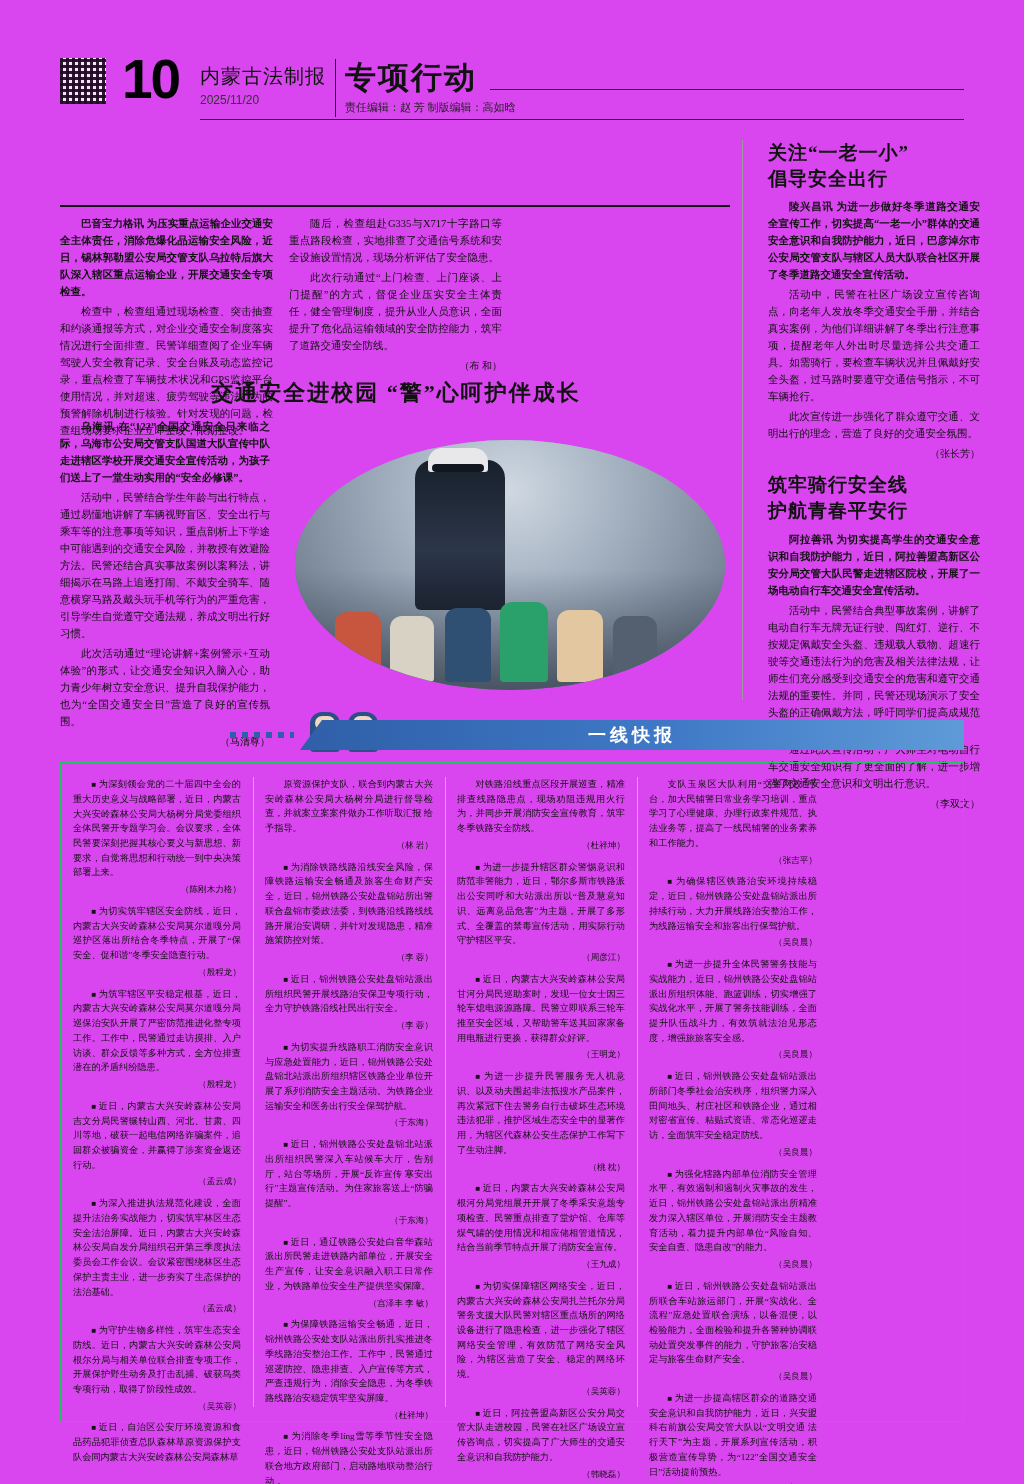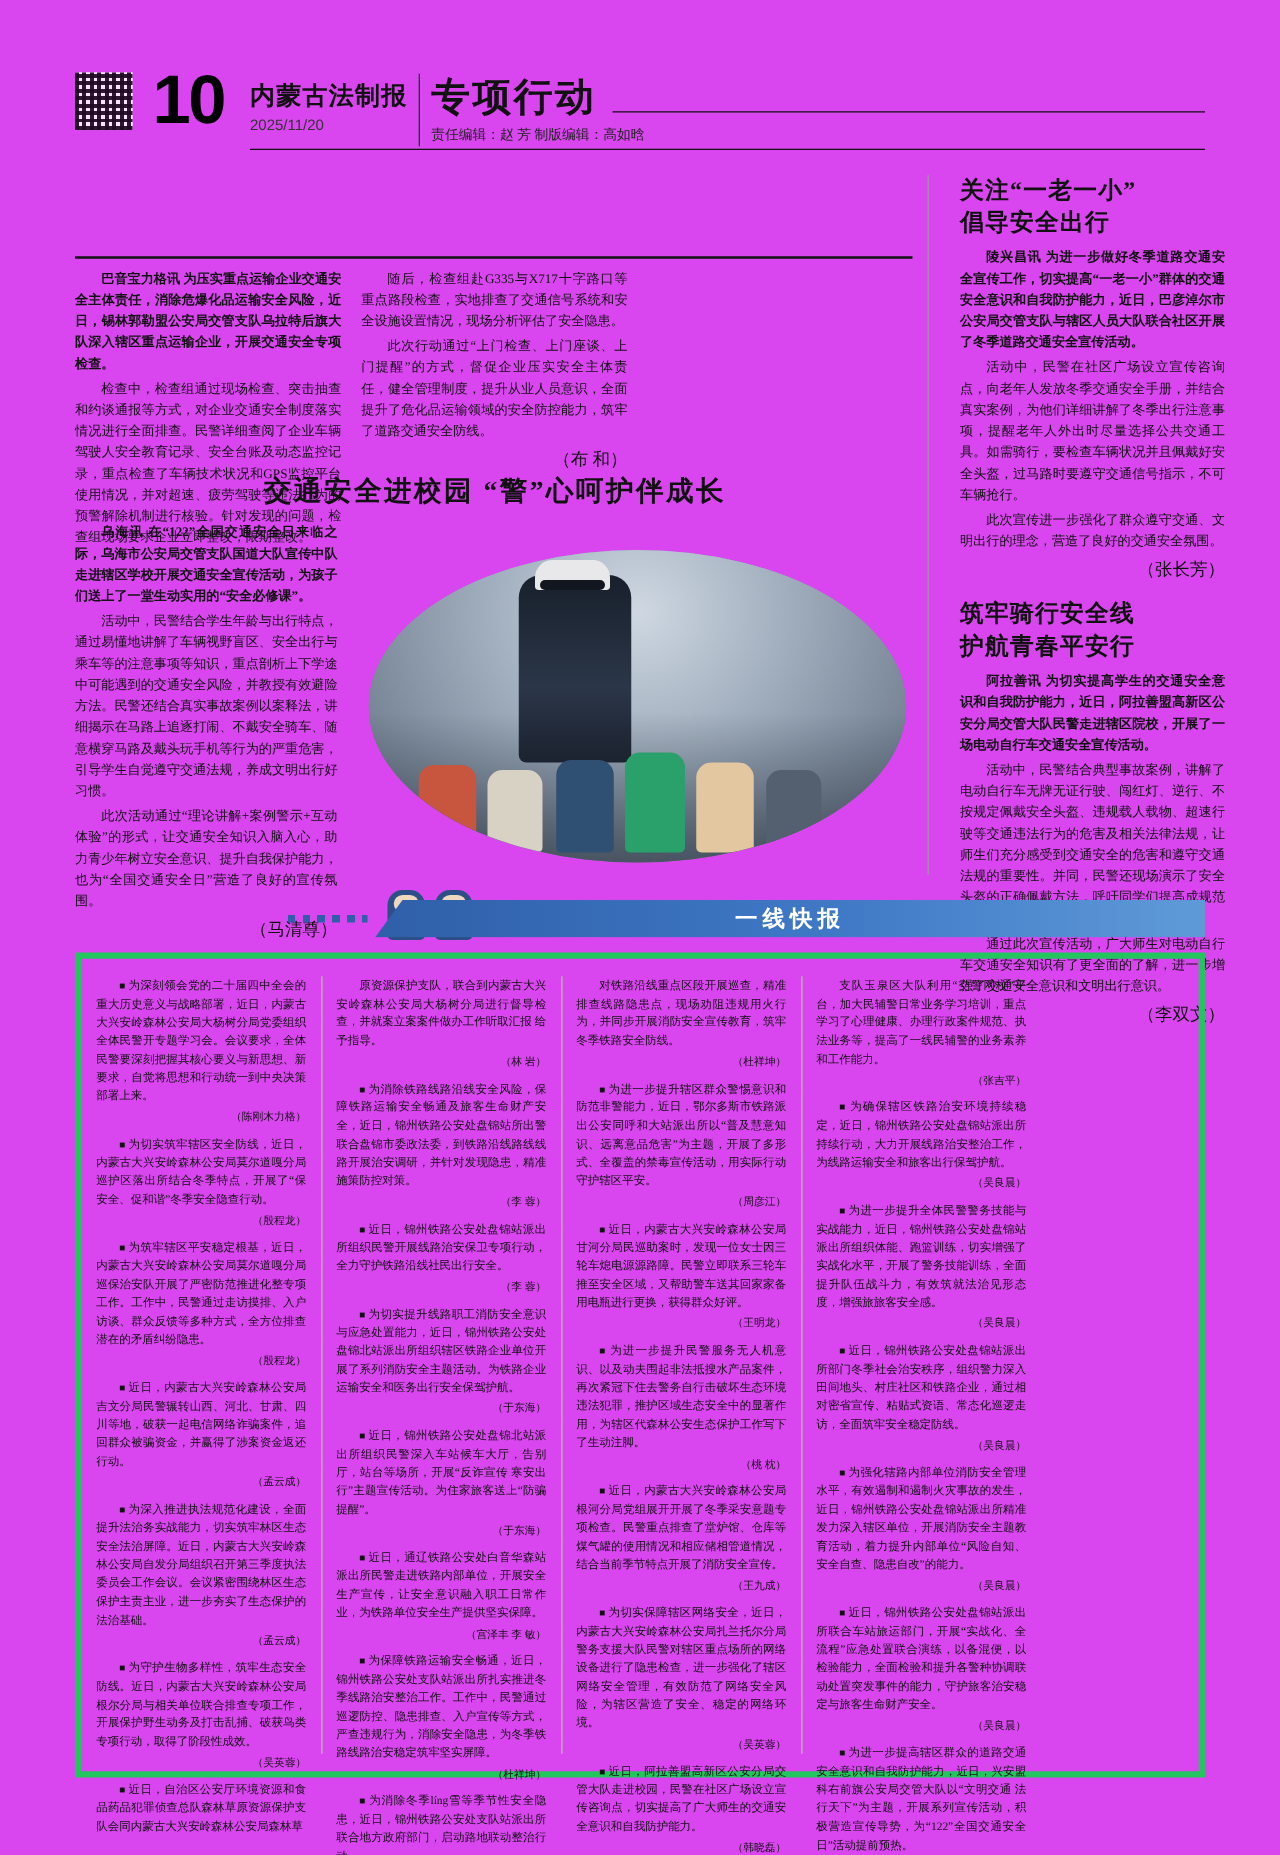--- a/index.html
+++ b/index.html
@@ -11,21 +11,21 @@
   
   .masthead{position:absolute;left:60px;top:55px;right:60px;height:70px;}
   .qr{
     position:absolute;left:0;top:3px;width:46px;height:46px;
     background:
       repeating-linear-gradient(90deg,#111 0 3px,#fff 3px 6px),
       repeating-linear-gradient(0deg,#111 0 3px,#fff 3px 6px);
     background-blend-mode:multiply;opacity:.85;
   }
   .pagenum{position:absolute;left:62px;top:-8px;font-size:55px;font-weight:bold;font-family:"Liberation Sans",sans-serif;letter-spacing:-2px;}
-  .paper-name{position:absolute;left:140px;top:8px;font-size:20px;font-weight:bold;letter-spacing:1px;color:#111;}
+  .paper-name{position:absolute;left:140px;top:8px;font-size:20px;font-weight:normal;letter-spacing:1px;color:#111;}
   .paper-date{position:absolute;left:140px;top:38px;font-size:12px;color:#333;font-family:"Liberation Sans",sans-serif;}
   .section-title{position:absolute;left:285px;top:2px;font-size:31px;font-weight:bold;letter-spacing:2px;color:#111;}
   .editors{position:absolute;left:285px;top:45px;font-size:11px;color:#222;}
   .mast-rule{position:absolute;left:140px;right:0;top:64px;border-bottom:1px solid #111;}
   .mast-rule2{position:absolute;left:430px;right:0;top:34px;border-bottom:1px solid #111;}
   .vrule-mast{position:absolute;left:275px;top:4px;height:58px;border-left:1px solid #111;}
 
   
   .headline{
     position:absolute;left:60px;top:140px;width:670px;text-align:center;
@@ -33,21 +33,21 @@
     font-family:"Liberation Serif",serif;
   }
   .hl-rule{position:absolute;left:60px;top:205px;width:670px;border-bottom:2px solid #111;}
 
   
   .topcols{position:absolute;left:60px;top:215px;width:672px;display:flex;gap:16px;}
   .tcol{width:213px;}
   .ptext{font-size:10.5px;line-height:1.62;text-align:justify;color:#111;}
   .ptext p{margin:0 0 3px 0;text-indent:2em;}
   .lead{font-weight:bold;}
-  .sig{text-align:right;margin-top:4px;font-size:14px;}
+  .sig{text-align:right;margin-top:4px;font-size:10px;}
 
   
   .rcol{position:absolute;left:768px;top:140px;width:212px;}
   .rhead{font-size:19px;font-weight:bold;line-height:1.35;letter-spacing:1px;margin-bottom:7px;color:#111;}
   .vsep{position:absolute;left:742px;top:140px;height:560px;border-left:1px solid #999;}
 
   
   .school-title{
     position:absolute;left:60px;top:378px;width:672px;text-align:center;
     font-size:22px;font-weight:bold;letter-spacing:2px;color:#111;
@@ -84,21 +84,21 @@
   }
   .banner-icons{position:absolute;left:250px;top:-2px;width:80px;height:44px;}
   .mascot{position:absolute;top:2px;width:30px;height:40px;border-radius:12px 12px 4px 4px;background:#2b4f86;}
   .mascot:after{content:"";position:absolute;left:5px;top:4px;width:20px;height:14px;border-radius:8px;background:#f0d8c0;}
   .banner-dots{position:absolute;left:170px;top:20px;width:64px;height:6px;
     background:repeating-linear-gradient(90deg,#2f5fa8 0 6px,transparent 6px 12px);}
 
   
   .bottom{
     position:absolute;left:60px;top:762px;width:904px;height:660px;
-    border:5px solid #22c55e;box-sizing:border-box;padding:14px 12px;display:flex;gap:12px;
+    border:1px solid #22c55e;box-sizing:border-box;padding:14px 12px;display:flex;gap:12px;
   }
   .bcol{width:168px;}
   .btext{font-size:9.2px;line-height:1.6;text-align:justify;color:#111;}
   .btext p{margin:0 0 7px 0;text-indent:2em;}
   .btext p.it:before{content:"■ ";font-size:8px;}
   .bsig{text-align:right;font-size:8.6px;margin-top:-4px;margin-bottom:7px;}
   .bvline{border-left:1px solid #bbb;}
 </style>
 </head>
 <body>

